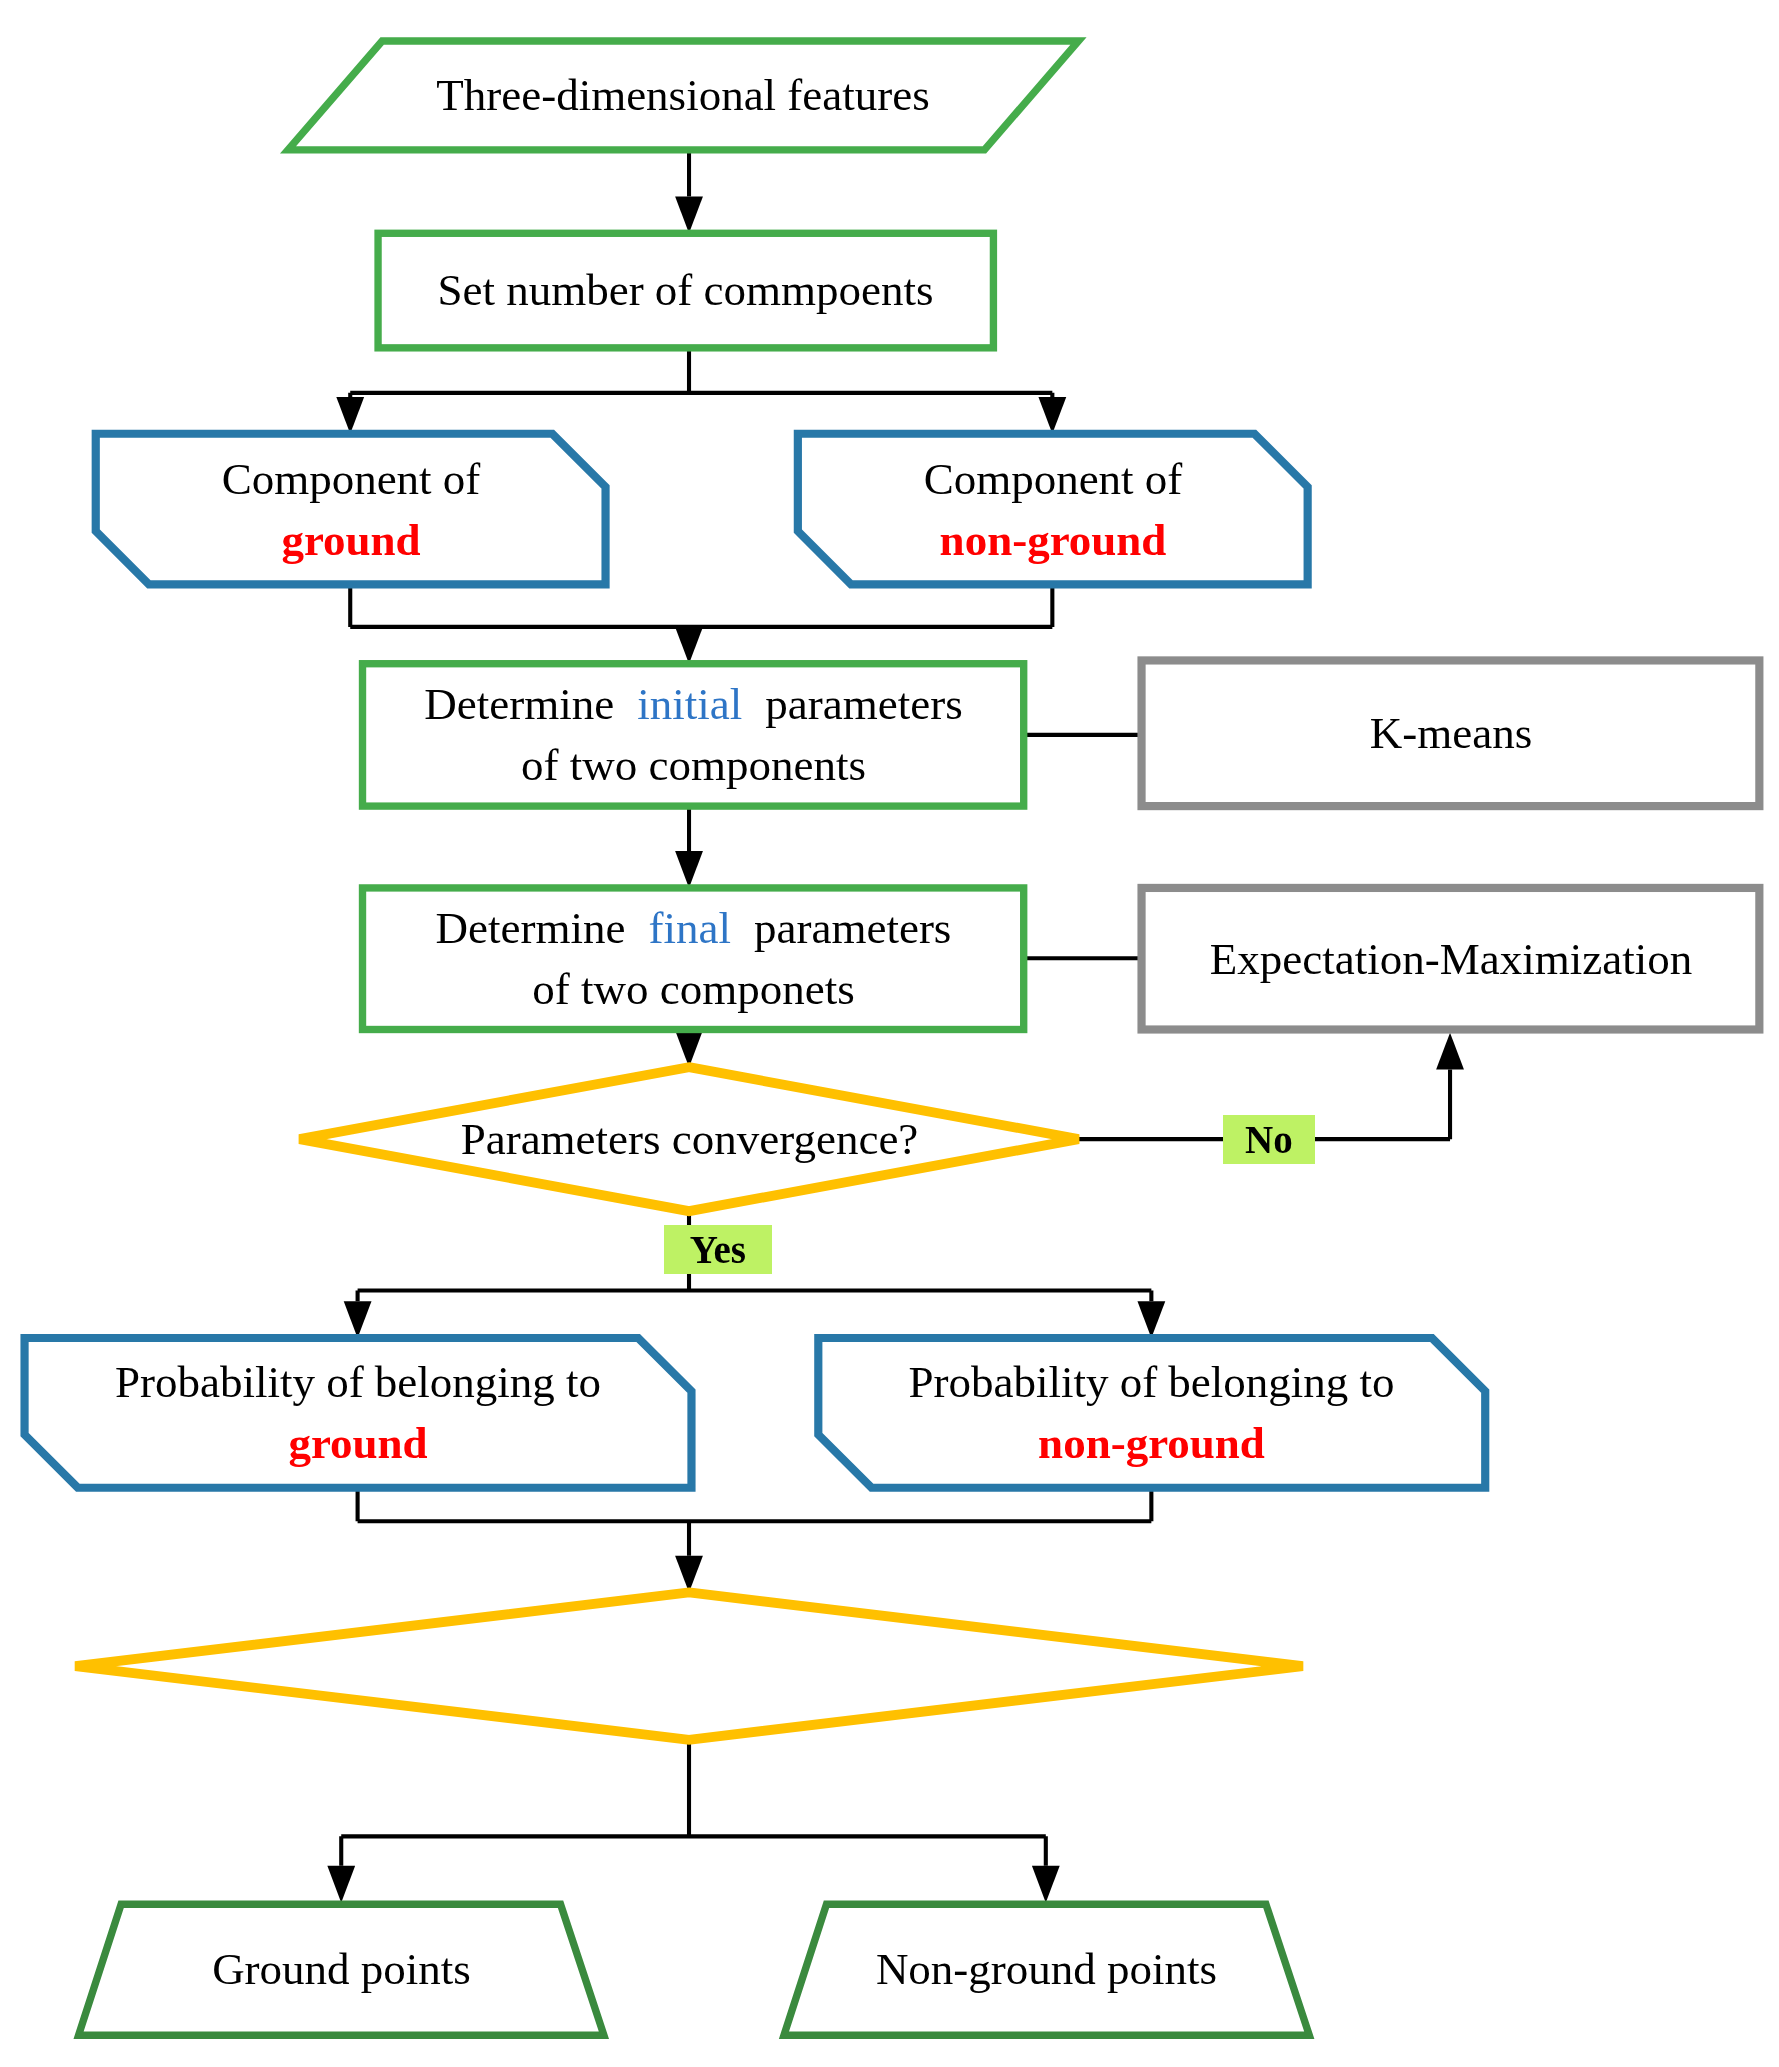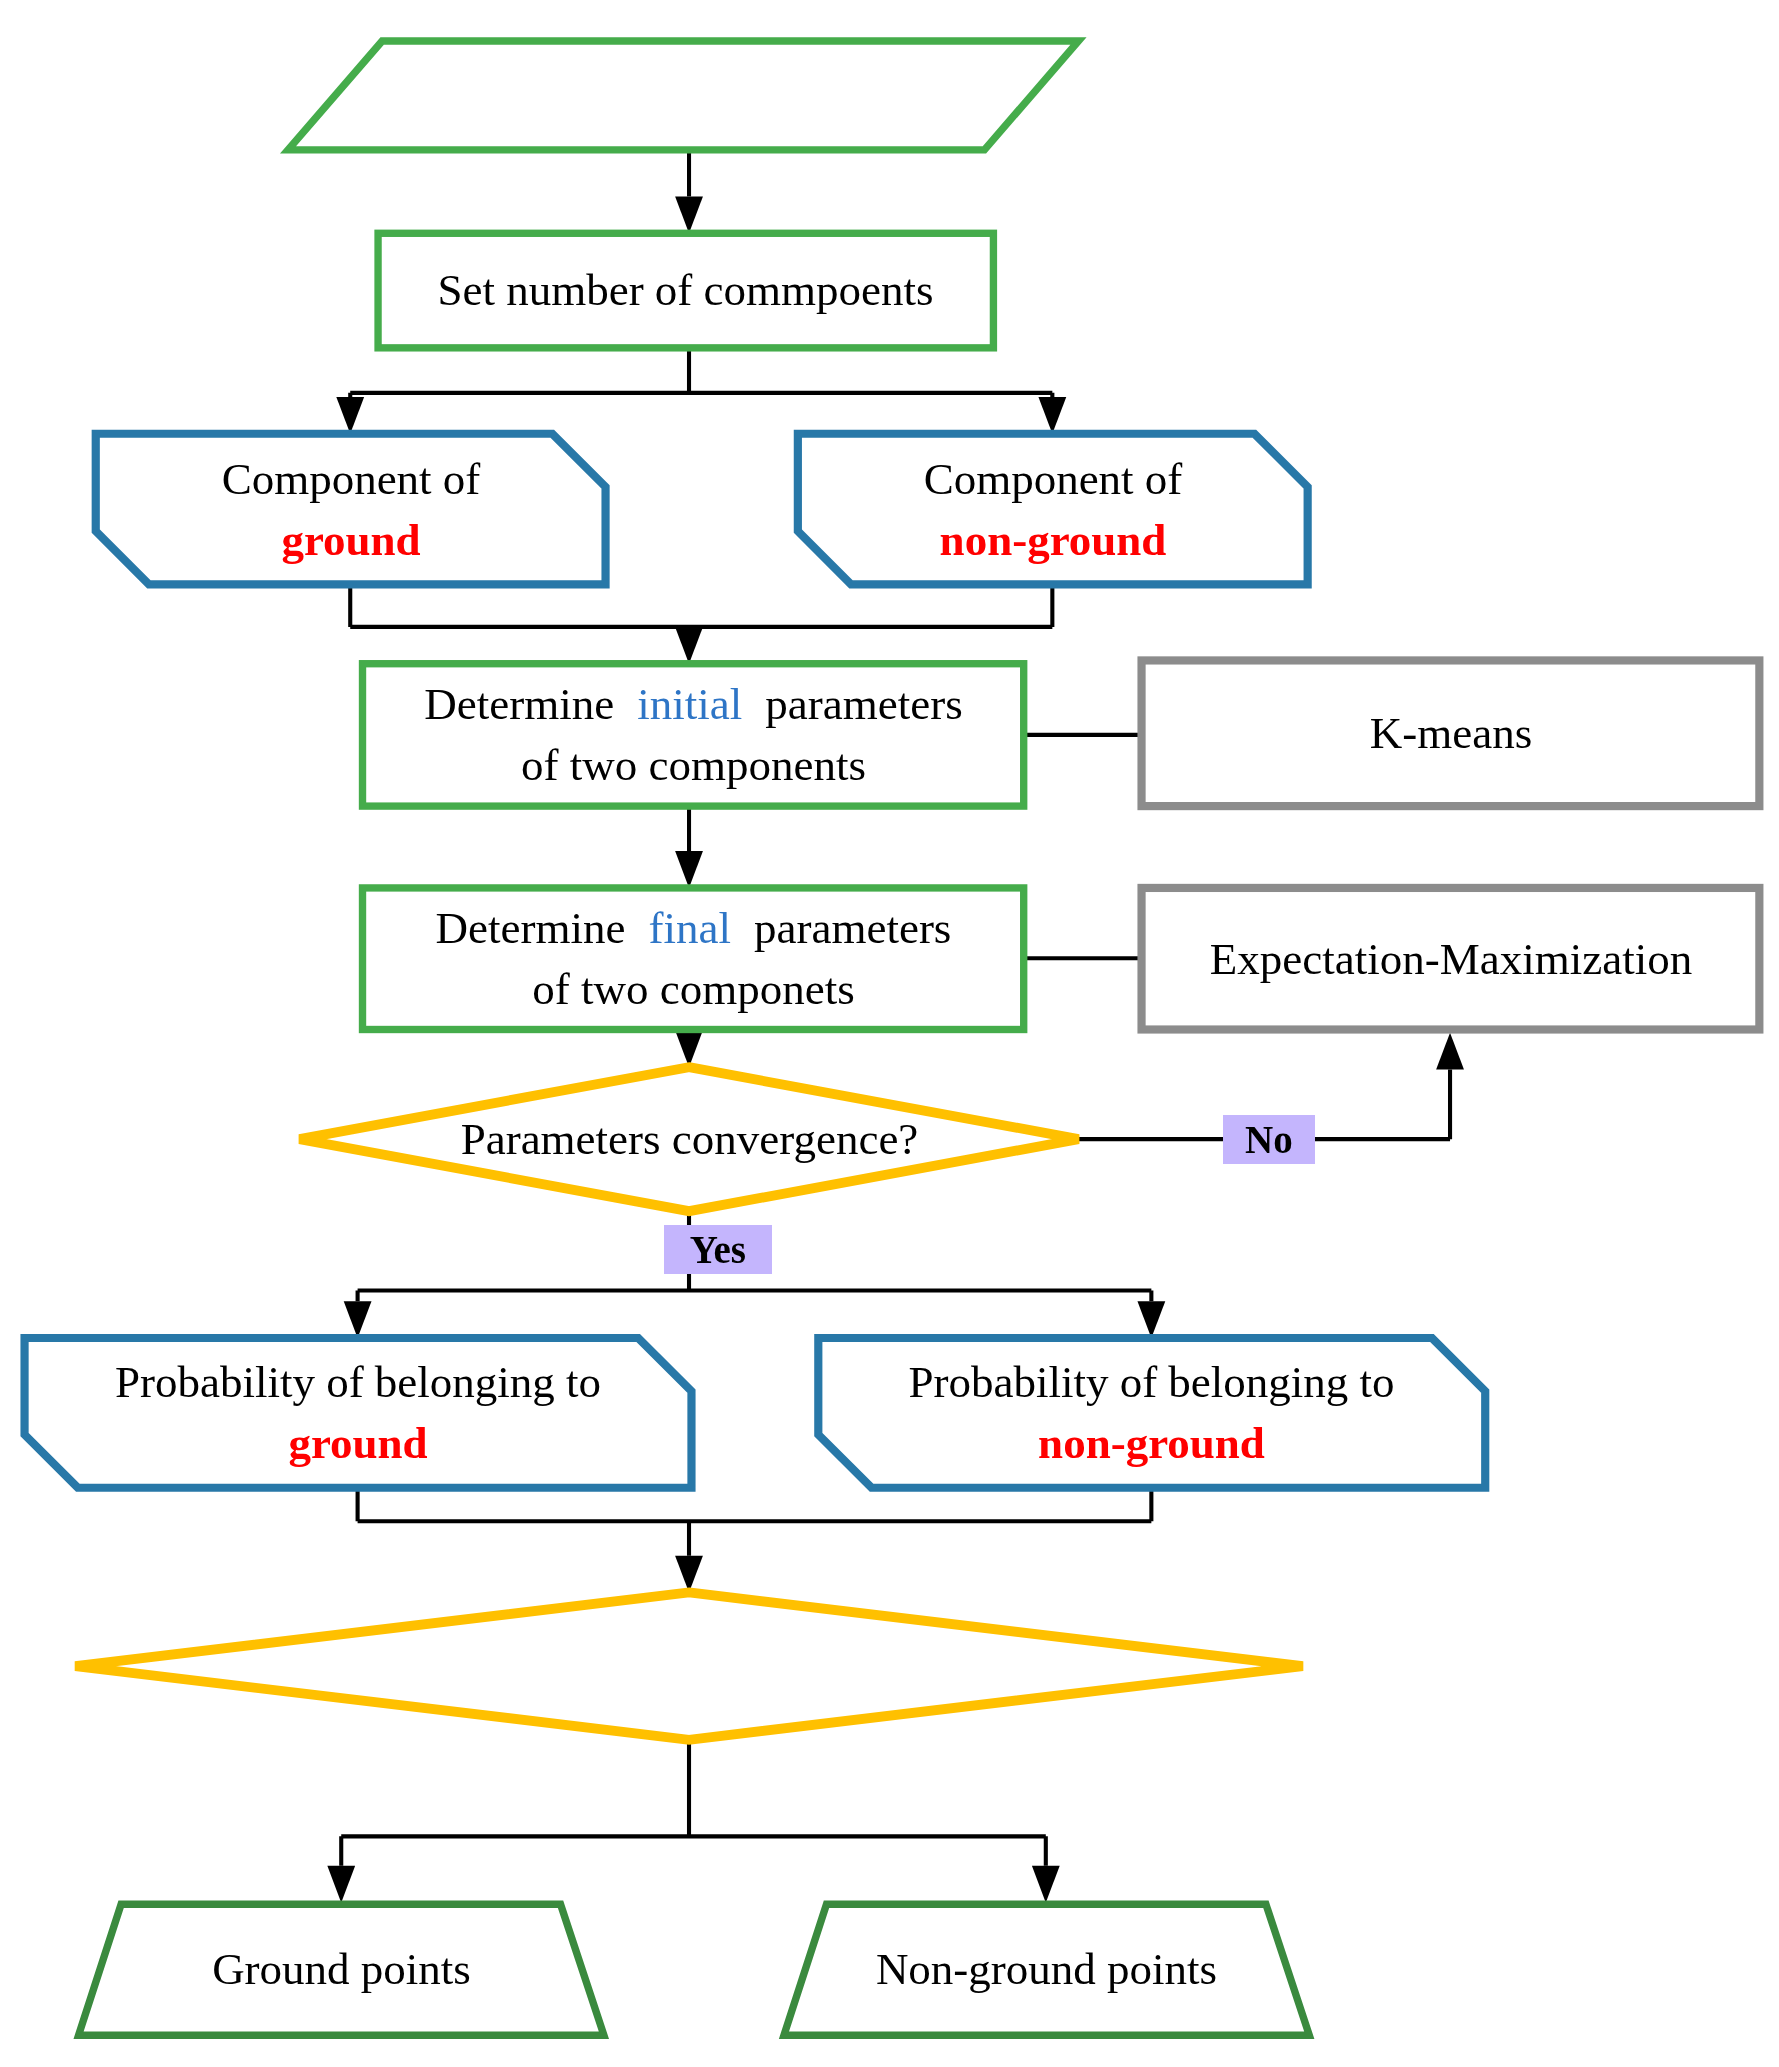--- a/index.html
+++ b/index.html
@@ -18,21 +18,21 @@
   .wire { stroke: var(--line-black); stroke-width: 5; fill: none; }
   .ah { fill: var(--line-black); }
 
   .node { position: absolute; display: flex; flex-direction: column;
           align-items: center; justify-content: center; text-align: center;
           font-size: 45px; line-height: 61px; white-space: nowrap; }
   .mixline { display: flex; gap: 23px; justify-content: center; }
   .red  { color: var(--red-text); font-weight: bold; }
   .hblue{ color: var(--blue-text); }
   .edge-label { position: absolute; display: flex; align-items: center; justify-content: center;
-                font-size: 39px; font-weight: bold; background: #c4b5fd; padding: 0 4.9px; }
+                font-size: 39px; font-weight: bold; background: #bef264; padding: 0 4.9px; }
 </style>
 </head>
 <body>
 
 <div id="stage">
 
   <svg id="wires" width="1779" height="2068" viewBox="0 0 2174 2527">
 
     <path class="wire" d="M842 183 V240"></path>
     <path class="wire" d="M842 425 V480 M428 480 H1286 M428 480 V487 M1286 480 V487"></path>
@@ -68,20 +68,23 @@
     <rect class="sh green" x="443" y="1085" width="808" height="173"></rect>
     <rect class="sh gray" x="1395" y="1085" width="755" height="173"></rect>
     <polygon class="sh yellow" points="842,1304 1318,1392 842,1480 366,1392"></polygon>
     <polygon class="sh blue" points="30,1635 780,1635 845,1700 845,1818 95,1818 30,1753"></polygon>
     <polygon class="sh blue" points="1000,1635 1750,1635 1815,1700 1815,1818 1065,1818 1000,1753"></polygon>
     <polygon class="sh yellow" points="842,1946 1592,2036 842,2126 92,2036"></polygon>
     <polygon class="sh dgreen" points="148,2327 685,2327 738,2487 96,2487"></polygon>
     <polygon class="sh dgreen" points="1010,2327 1547,2327 1600,2487 958,2487"></polygon>
   </svg>
 
+  <div class="node" style="left:288px; top:41px; width:790px; height:109px;">
+    <div>Three-dimensional features</div>
+  </div>
 
   <div class="node" style="left:378px; top:233px; width:615px; height:115px;">
     <div>Set number of commpoents</div>
   </div>
 
   <div class="node" style="left:96px; top:434px; width:510px; height:151px;">
     <div>Component of</div>
     <div class="red">ground</div>
   </div>
 

